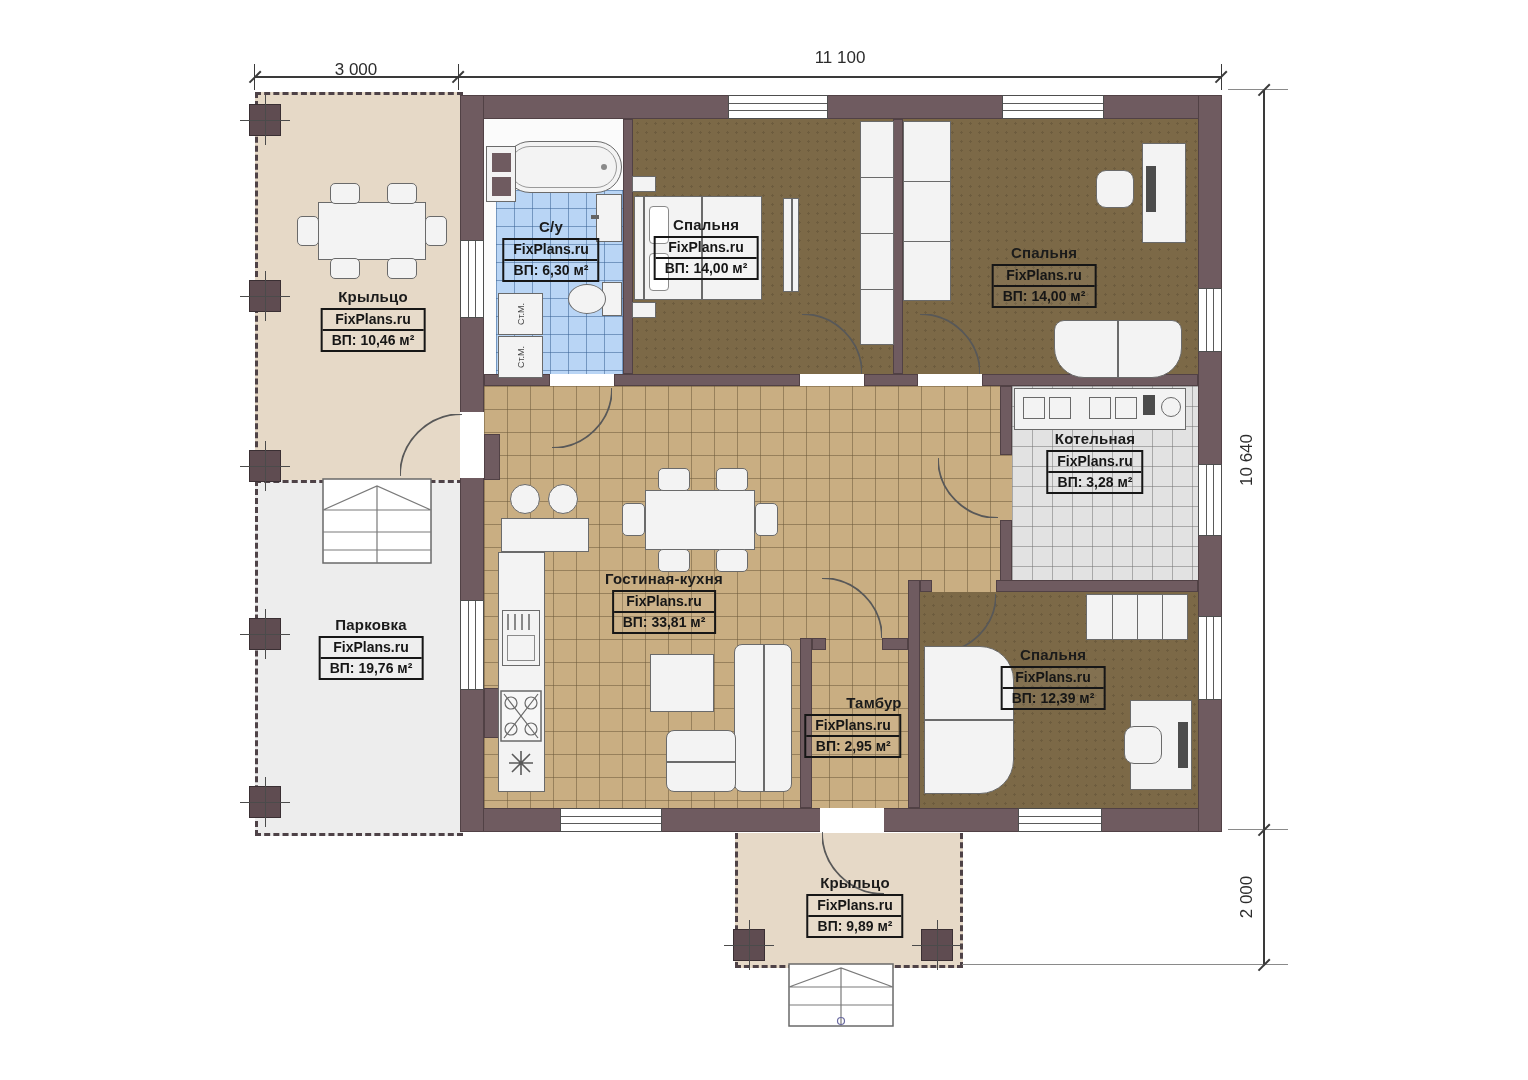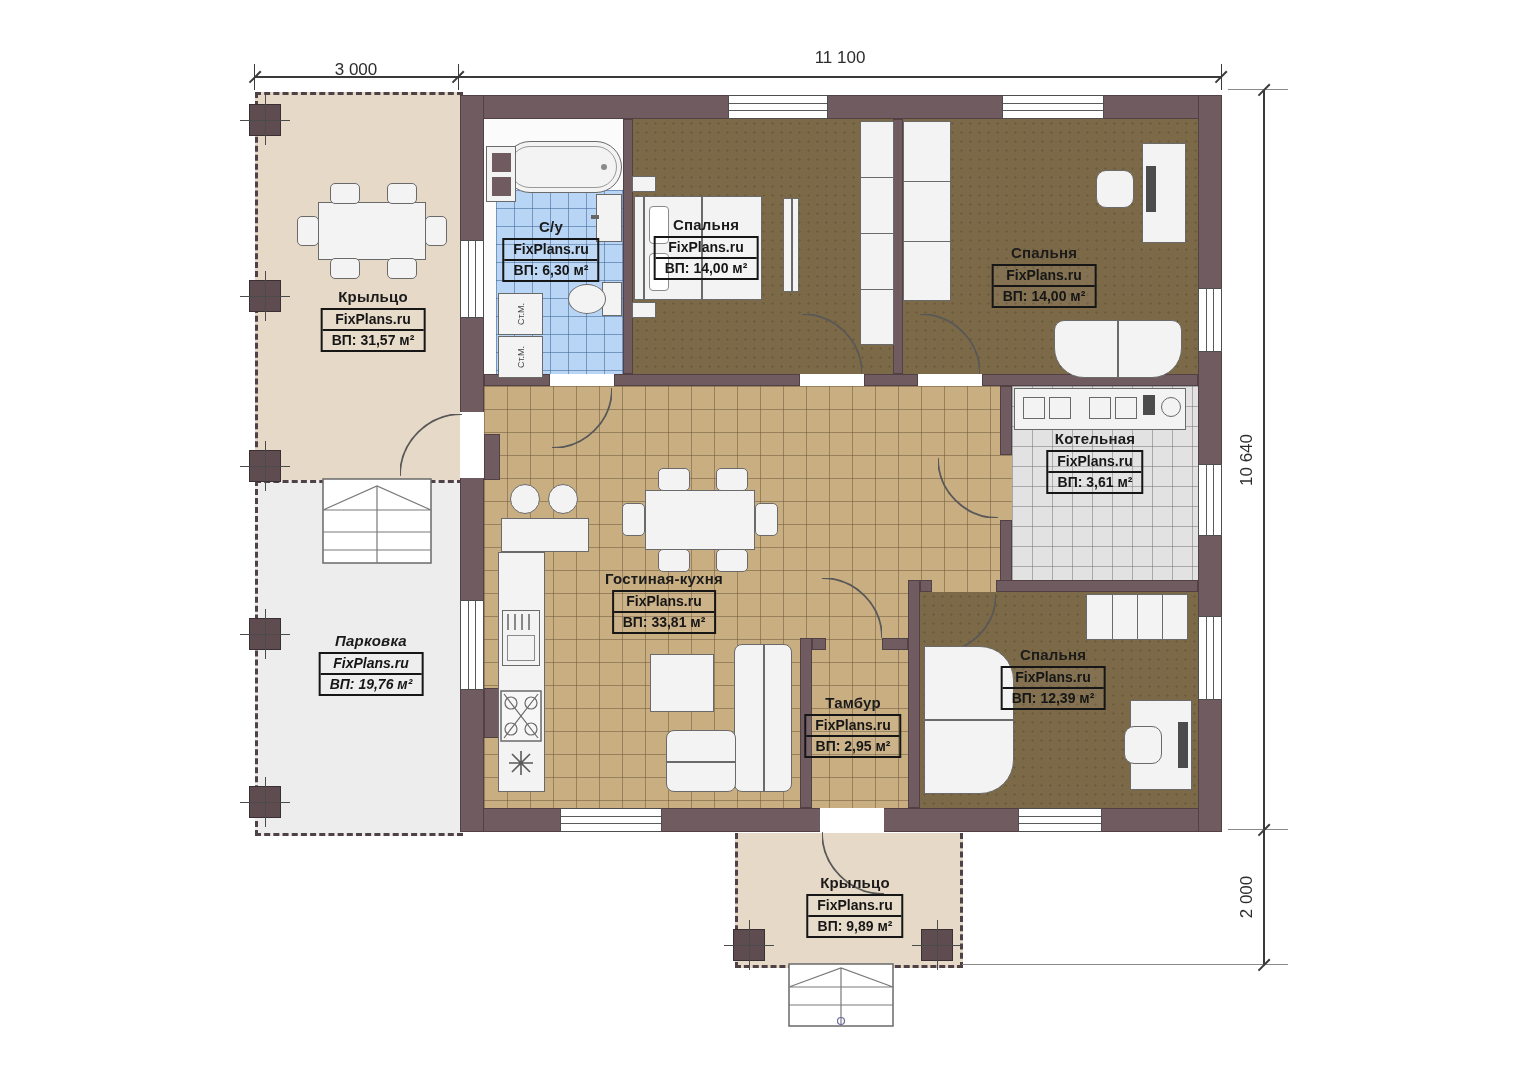--- a/index.html
+++ b/index.html
@@ -241,53 +241,53 @@
   <div class="furn" style="left:924px;top:646px;width:90px;height:148px;border-radius:0 34px 34px 0;">
     <div class="seamh" style="top:72px;"></div>
   </div>
   <div class="furn" style="left:1130px;top:700px;width:62px;height:90px;"></div>
   <div class="dark" style="left:1178px;top:722px;width:10px;height:46px;"></div>
   <div class="furn" style="left:1124px;top:726px;width:38px;height:38px;border-radius:10px;"></div>
 
   <div class="rlabel" style="left:373px;top:288px;">
     <div class="rname">Крыльцо</div>
     <div class="lbox"><div class="lrow">FixPlans.ru</div>
-      <div class="lrow">ВП: 31,57 м²</div></div>
+      <div class="lrow">ВП: 10,46 м²</div></div>
   </div>
   <div class="rlabel" style="left:551px;top:218px;">
     <div class="rname">С/у</div>
     <div class="lbox"><div class="lrow">FixPlans.ru</div>
       <div class="lrow">ВП: 6,30 м²</div></div>
   </div>
   <div class="rlabel" style="left:706px;top:216px;">
     <div class="rname">Спальня</div>
     <div class="lbox"><div class="lrow">FixPlans.ru</div>
       <div class="lrow">ВП: 14,00 м²</div></div>
   </div>
   <div class="rlabel" style="left:1044px;top:244px;">
     <div class="rname">Спальня</div>
     <div class="lbox"><div class="lrow">FixPlans.ru</div>
       <div class="lrow">ВП: 14,00 м²</div></div>
   </div>
   <div class="rlabel" style="left:1095px;top:430px;">
     <div class="rname">Котельная</div>
     <div class="lbox"><div class="lrow">FixPlans.ru</div>
-      <div class="lrow">ВП: 3,61 м²</div></div>
+      <div class="lrow">ВП: 3,28 м²</div></div>
   </div>
   <div class="rlabel" style="left:664px;top:570px;">
     <div class="rname">Гостиная-кухня</div>
     <div class="lbox"><div class="lrow">FixPlans.ru</div>
       <div class="lrow">ВП: 33,81 м²</div></div>
   </div>
-  <div class="rlabel" style="left:371px;top:632px;font-style:italic;">
+  <div class="rlabel" style="left:371px;top:616px;">
     <div class="rname">Парковка</div>
     <div class="lbox"><div class="lrow">FixPlans.ru</div>
       <div class="lrow">ВП: 19,76 м²</div></div>
   </div>
-  <div class="rlabel" style="left:853px;top:694px;">
+  <div class="rlabel" style="left:853px;top:694px;text-align:right;">
     <div class="rname">Тамбур</div>
     <div class="lbox"><div class="lrow">FixPlans.ru</div>
       <div class="lrow">ВП: 2,95 м²</div></div>
   </div>
   <div class="rlabel" style="left:1053px;top:646px;">
     <div class="rname">Спальня</div>
     <div class="lbox"><div class="lrow">FixPlans.ru</div>
       <div class="lrow">ВП: 12,39 м²</div></div>
   </div>
   <div class="rlabel" style="left:855px;top:874px;">

